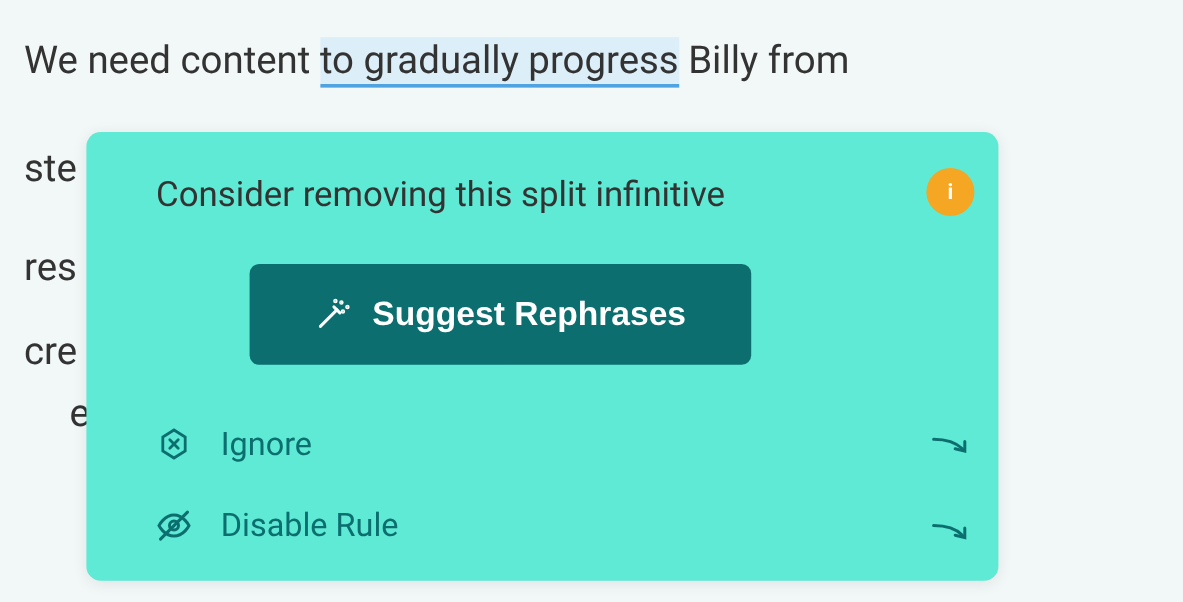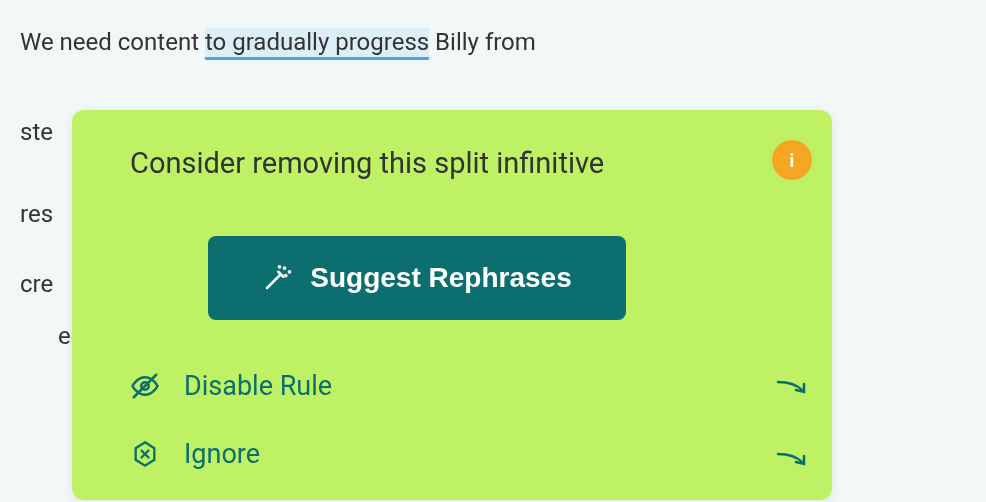--- a/index.html
+++ b/index.html
@@ -14,21 +14,21 @@
     .highlighted {
       background: #dceef7;
       border-bottom: 3px solid #4fa3e0;
       padding-bottom: 1px;
     }
     .popup {
       position: absolute;
       top: 110px;
       left: 72px;
       width: 760px;
-      background: #bef264;
+      background: #5eead4;
       border-radius: 12px;
       box-shadow: 0 2px 12px rgba(0,0,0,0.08);
       display: flex;
     }
     .popup-main {
       flex: 1;
       padding: 36px 48px 30px 58px;
       display: flex;
       flex-direction: column;
       gap: 28px;
@@ -52,21 +52,21 @@
       color: #fff;
       border: none;
       border-radius: 8px;
       padding: 26px 54px;
       font-size: 28px;
       font-weight: 600;
       display: flex;
       align-items: center;
       gap: 18px;
       cursor: pointer;
-      margin: 28px 0 22px 0;
+      margin: 12px 0 22px 0;
     }
     .wand-icon {
       width: 32px;
       height: 32px;
     }
     .action-list {
       display: flex;
       flex-direction: column;
       gap: 36px;
     }
@@ -106,21 +106,21 @@
     }
     .arrow-btn {
       width: 36px;
       height: 24px;
       cursor: pointer;
       color: #0c6e6e;
     }
     .bg-text {
       position: absolute;
       left: 20px;
-      font-size: 24px;
+      font-size: 32px;
       color: #333;
       line-height: 1.9;
     }
     .bg-row-0 { top: 20px; pointer-events: none; }
     .bg-row-1 { top: 110px; }
     .bg-row-2 { top: 192px; }
     .bg-row-3 { top: 262px; }
     .bg-row-4 { top: 314px; margin-left: 38px; }
   </style>
 </head>
@@ -148,37 +148,37 @@
           <circle cx="19" cy="10" r="0.5" fill="white"></circle>
           <circle cx="14" cy="3" r="0.5" fill="white"></circle>
         </svg>
       </span>
       <span>Suggest Rephrases</span>
     </button>
 
     <div class="action-list">
       <div class="action-item">
         <span class="action-icon">
+          <svg viewBox="0 0 24 24" width="28" height="28" fill="none" stroke="#0c6e6e" stroke-width="2" stroke-linecap="round">
+            <polygon points="12,2 20,7 20,17 12,22 4,17 4,7"></polygon>
+            <line x1="9" y1="9" x2="15" y2="15"></line>
+            <line x1="15" y1="9" x2="9" y2="15"></line>
+          </svg>
+        </span>
+        <span>Ignore</span>
+      </div>
+      <div class="action-item">
+        <span class="action-icon">
           <svg viewBox="0 0 24 24" width="30" height="30" fill="none" stroke="#0c6e6e" stroke-width="2" stroke-linecap="round">
             <path d="M2 12s3.5-7 10-7 10 7 10 7-3.5 7-10 7-10-7-10-7z"></path>
             <circle cx="12" cy="12" r="3"></circle>
             <line x1="3" y1="21" x2="21" y2="3"></line>
           </svg>
         </span>
         <span>Disable Rule</span>
-      </div>
-      <div class="action-item">
-        <span class="action-icon">
-          <svg viewBox="0 0 24 24" width="28" height="28" fill="none" stroke="#0c6e6e" stroke-width="2" stroke-linecap="round">
-            <polygon points="12,2 20,7 20,17 12,22 4,17 4,7"></polygon>
-            <line x1="9" y1="9" x2="15" y2="15"></line>
-            <line x1="15" y1="9" x2="9" y2="15"></line>
-          </svg>
-        </span>
-        <span>Ignore</span>
       </div>
     </div>
   </div>
 
   <div class="popup-right-rail">
     <div class="info-badge">
       <span>i</span>
     </div>
     <div class="arrow-group">
       <div class="arrow-btn">

